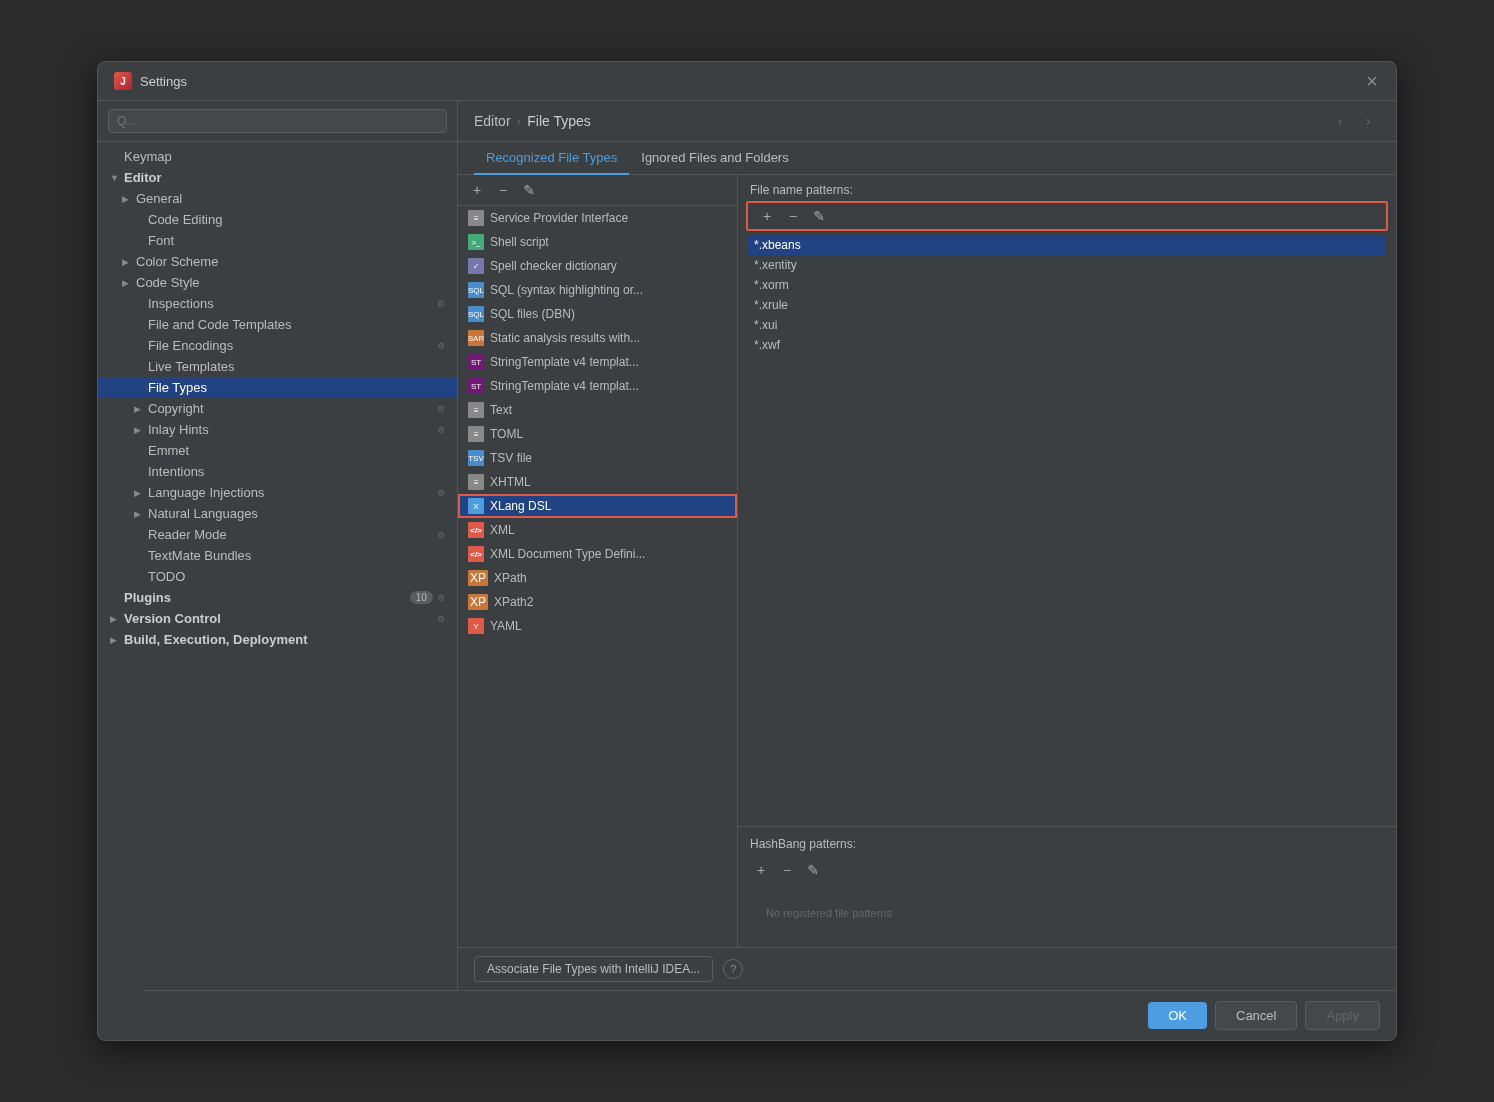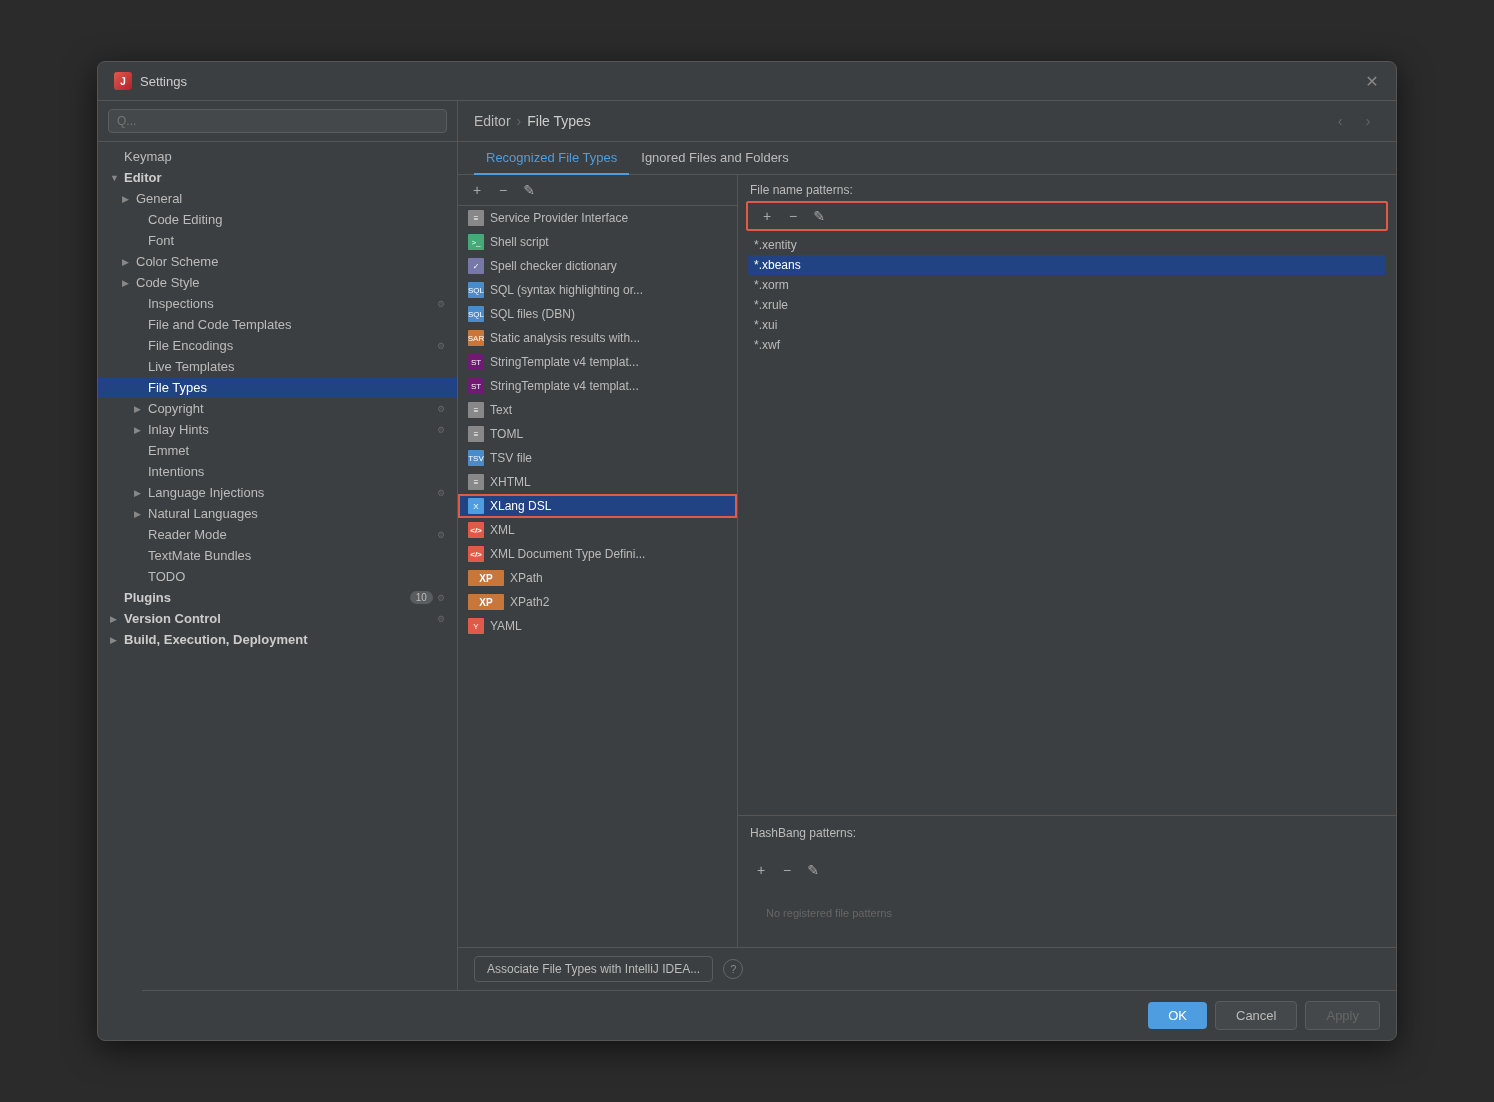--- a/index.html
+++ b/index.html
@@ -336,21 +336,21 @@
     .pattern-item.selected { background: #214283; color: #fff; }
 
     .hashbang-section {
       border-top: 1px solid #555;
       padding: 8px;
     }
 
     .hashbang-header {
       color: #bbb;
       font-size: 12px;
-      margin-bottom: 15px;
+      margin-bottom: 4px;
       padding: 2px 4px;
     }
 
     .hashbang-toolbar {
       display: flex;
       align-items: center;
       gap: 4px;
       padding: 2px 4px;
       margin-bottom: 4px;
     }
@@ -439,21 +439,21 @@
     .icon-sql { background: #4a8cca; color: #fff; font-size: 8px; padding: 1px 2px; border-radius: 1px; }
     .icon-sdb { background: #4a8cca; color: #fff; font-size: 8px; padding: 1px 2px; border-radius: 1px; }
     .icon-sar { background: #c8763a; color: #fff; font-size: 8px; padding: 1px 2px; border-radius: 1px; }
     .icon-st { background: #701a75; color: #fff; font-size: 8px; padding: 1px 2px; border-radius: 1px; }
     .icon-text { background: #888; color: #fff; font-size: 8px; padding: 1px 2px; border-radius: 1px; }
     .icon-toml { background: #888; color: #fff; font-size: 8px; padding: 1px 2px; border-radius: 1px; }
     .icon-tsv { background: #4a8cca; color: #fff; font-size: 8px; padding: 1px 2px; border-radius: 1px; }
     .icon-xhtml { background: #888; color: #fff; font-size: 8px; padding: 1px 2px; border-radius: 1px; }
     .icon-xlang { background: #4d9de0; color: #fff; font-size: 8px; padding: 1px 2px; border-radius: 1px; }
     .icon-xml { background: #e05a4a; color: #fff; font-size: 8px; padding: 1px 2px; border-radius: 1px; font-weight: bold; }
-    .icon-xpath { background: #c8763a; color: #fff; font-size: 10px; padding: 1px 18px; border-radius: 1px; font-weight: bold; }
+    .icon-xpath { background: #c8763a; color: #fff; font-size: 12px; padding: 1px 10px; border-radius: 1px; }
     .icon-yaml { background: #e05a4a; color: #fff; font-size: 8px; padding: 1px 2px; border-radius: 1px; }
   </style>
 </head>
 <body>
 
 <div class="dialog">
 
   <div class="dialog-titlebar">
     <div class="titlebar-left">
       <div class="app-icon">J</div>
@@ -712,22 +712,22 @@
           <div class="patterns-section">
             <div class="patterns-header">File name patterns:</div>
 
             <div class="patterns-toolbar">
               <button class="tool-btn">+</button>
               <button class="tool-btn">−</button>
               <button class="tool-btn">✎</button>
             </div>
 
             <div class="patterns-list">
+              <div class="pattern-item selected">*.xbeans</div>
               <div class="pattern-item">*.xentity</div>
-              <div class="pattern-item selected">*.xbeans</div>
               <div class="pattern-item">*.xorm</div>
               <div class="pattern-item">*.xrule</div>
               <div class="pattern-item">*.xui</div>
               <div class="pattern-item">*.xwf</div>
             </div>
           </div>
 
           <div class="hashbang-section">
             <div class="hashbang-header">HashBang patterns:</div>
             <div class="hashbang-toolbar">

